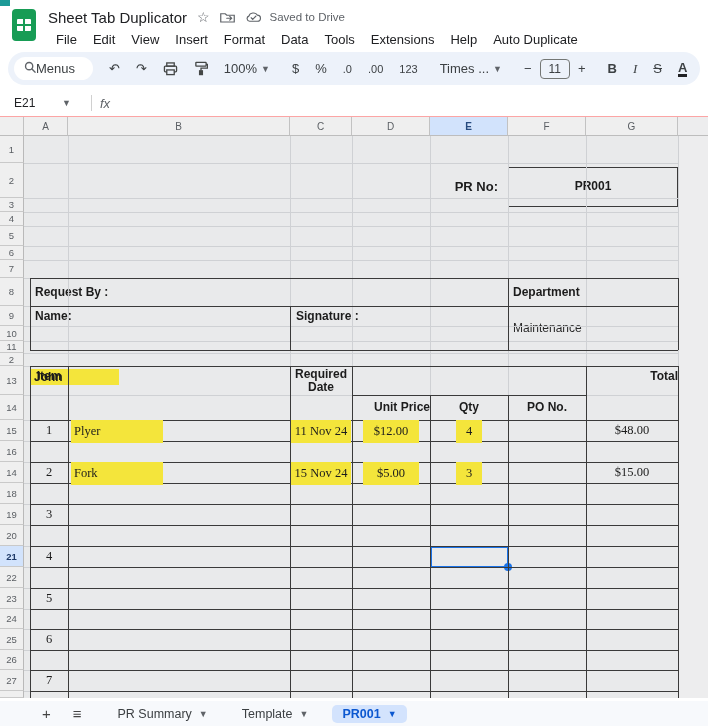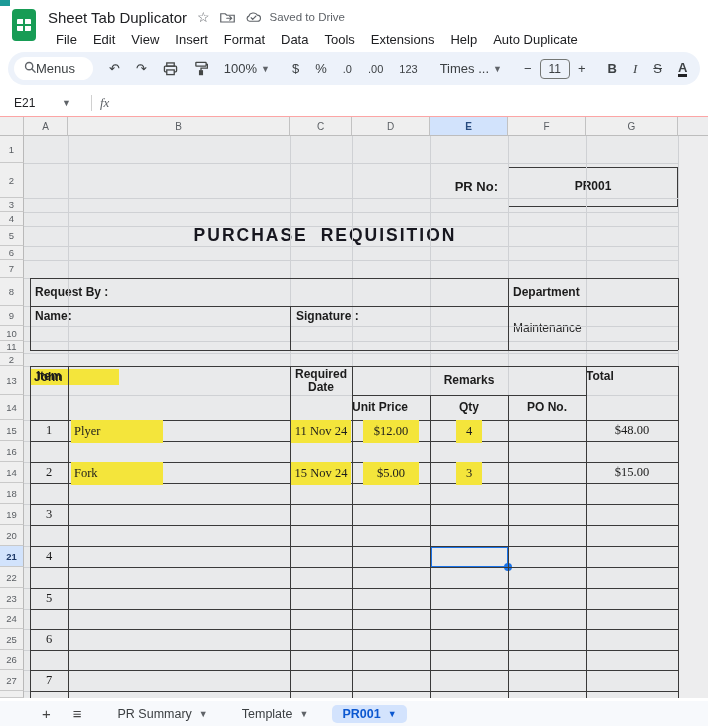--- a/index.html
+++ b/index.html
@@ -31,21 +31,21 @@
   .bold-btn{font-weight:bold;}
   .italic-btn{font-style:italic;font-family:"Liberation Serif",serif;}
   .strike-btn{text-decoration:line-through;}
   .acolor{font-weight:bold;border-bottom:3px solid #202124;line-height:13px;}
   .small-num{font-size:11px;}
   
   .formulabar{position:absolute;left:0;top:90px;width:708px;height:26px;background:#fff;
     border-bottom:7px solid #fca5a5;display:flex;align-items:center;font-size:12px;}
   .cellref{width:48px;padding-left:14px;}
   .fb-div{width:1px;height:16px;background:#d0d0d0;margin:0 8px 0 20px;}
-  .fx{font-style:italic;font-family:Liberation Serif, serif;color:#5f6368;font-size:13px;}
+  .fx{font-style:italic;font-family:Liberation Sans, sans-serif;color:#5f6368;font-size:13px;}
   
   .sheet{position:absolute;left:0;top:117px;width:708px;height:581px;background:#e9eaeb;}
   .colhdrs{position:absolute;left:0;top:0;height:19px;display:flex;}
   .chdr{height:19px;line-height:19px;text-align:center;font-size:10px;color:#5a5e63;background:#efefef;
     border-right:1px solid #c2c2c2;border-bottom:1px solid #bdbdbd;box-sizing:border-box;}
   .chdr.sel{background:#d2e3fc;color:#274b7f;font-weight:bold;}
   .gridbody{position:absolute;left:0;top:19px;width:708px;height:562px;background:#e9eaeb;}
   .right-fill{position:absolute;left:678px;top:0;width:30px;height:562px;background:#ededee;}
   .rowhdr{position:absolute;left:0;width:24px;background:#efefef;border-right:1px solid #b9b9b9;
     border-bottom:1px solid #c9c9c9;box-sizing:border-box;font-size:9.5px;color:#5a5e63;
@@ -188,38 +188,36 @@
         <div class="chdr sel" style="width: 78px;">E</div>
         <div class="chdr" style="width: 78px;">F</div>
         <div class="chdr" style="width: 92px;">G</div>
         <div class="chdr" style="width: 30px; border-right: none; background: rgb(237, 237, 238);"></div>
       </div>
     <div class="gridbody" id="gridBody">
       <div class="right-fill"></div>
 
       <div class="ov b13" style="left:380px;top:31px;width:118px;height:40px;line-height:40px;text-align:right;">PR No:</div>
       <div class="ov prbox" style="left:508px;top:31px;width:170px;height:40px;line-height:37px;">PR001</div>
-      <div class="ov sheet-title" style="left:68px;top:88px;width:514px;height:22px;line-height:22px;">PURCHASE  REQUISITION</div>
 
       <div class="ov b12" style="left:35px;top:142px;height:28px;line-height:28px;">Request By :</div>
       <div class="ov b12" style="left:513px;top:142px;height:28px;line-height:28px;">Department</div>
       <div class="ov b12" style="left:35px;top:173px;height:14px;line-height:14px;">Name:</div>
       <div class="ov" style="left:31px;top:187px;height:16px;margin-top:44px;">
         <span class="hl b12" style="min-width:88px;">John</span>
       </div>
       <div class="ov b12" style="left:296px;top:173px;height:14px;line-height:14px;">Signature :</div>
       <div class="ov" style="left:513px;top:170px;height:44px;line-height:44px;font-size:12px;color:#2a2a2a;">Maintenance</div>
 
       <div class="ov b12" style="left:30px;top:233px;width:38px;text-align:center;">Item</div>
       <div class="ov b12" style="left:291px;top:232px;width:60px;text-align:center;line-height:13px;">Required Date</div>
-      <div class="ov b12" style="left:352px;top:230px;width:234px;height:29px;line-height:29px;text-align:center;">Remarks</div>
-      <div class="ov b12" style="left:352px;top:259px;width:78px;height:39px;line-height:25px;text-align:left;">Unit Price</div>
+      <div class="ov b12" style="left:352px;top:259px;width:78px;height:39px;line-height:25px;text-align:right;">Unit Price</div>
       <div class="ov b12" style="left:430px;top:259px;width:78px;height:25px;line-height:25px;text-align:center;">Qty</div>
       <div class="ov b12" style="left:508px;top:259px;width:78px;height:25px;line-height:25px;text-align:center;">PO No.</div>
-      <div class="ov b12" style="left:586px;top:233px;width:92px;text-align:left;">Total</div>
+      <div class="ov b12" style="left:586px;top:233px;width:92px;text-align:right;">Total</div>
 
       <div class="ov sel-outline" style="left:430px;top:410px;width:79px;height:22px;"></div>
       <div class="ov sel-dot" style="left:504px;top:427px;"></div>
     <div class="rowhdr" style="top: 0px; height: 27px;">1</div>
         <div class="rowhdr" style="top: 27px; height: 35px;">2</div>
         <div class="rowhdr" style="top: 62px; height: 14px;">3</div>
         <div class="rowhdr" style="top: 76px; height: 14px;">4</div>
         <div class="rowhdr" style="top: 90px; height: 20px;">5</div>
         <div class="rowhdr" style="top: 110px; height: 14px;">6</div>
         <div class="rowhdr" style="top: 124px; height: 18px;">7</div>

